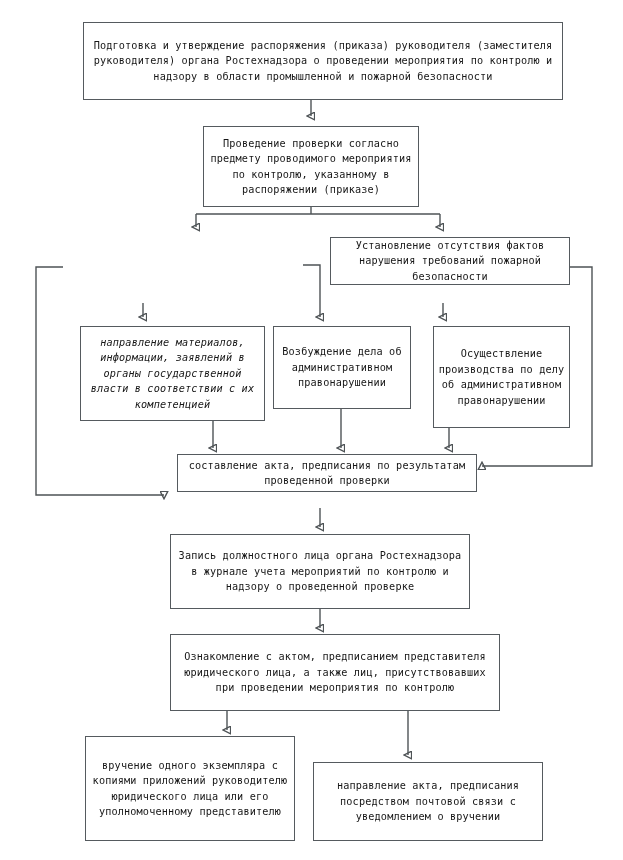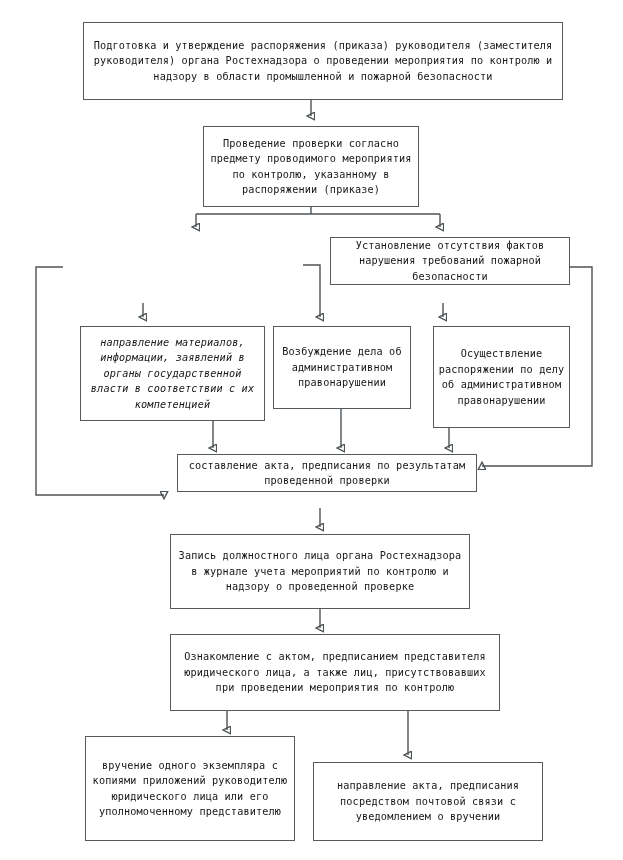--- a/index.html
+++ b/index.html
@@ -96,21 +96,21 @@
 
   <div class="node" style="left:203px; top:126px; width:216px; height:81px;">Проведение проверки согласно предмету проводимого мероприятия по контролю, указанному в распоряжении (приказе)</div>
 
 
   <div class="node" style="left:330px; top:237px; width:240px; height:48px;">Установление отсутствия фактов нарушения требований пожарной безопасности</div>
 
   <div class="node" style="left:80px; top:326px; width:185px; height:95px;font-style:italic;">направление материалов, информации, заявлений в органы государственной власти в соответствии с их компетенцией</div>
 
   <div class="node" style="left:273px; top:326px; width:138px; height:83px;">Возбуждение дела об административном правонарушении</div>
 
-  <div class="node" style="left:433px; top:326px; width:137px; height:102px;">Осуществление распоряжении по делу об административном правонарушении</div>
+  <div class="node" style="left:433px; top:326px; width:137px; height:102px;">Осуществление производства по делу об административном правонарушении</div>
 
   <div class="node" style="left:177px; top:454px; width:300px; height:38px;">составление акта, предписания по результатам проведенной проверки</div>
 
   <div class="node" style="left:170px; top:534px; width:300px; height:75px;">Запись должностного лица органа Ростехнадзора в журнале учета мероприятий по контролю и надзору о проведенной проверке</div>
 
   <div class="node" style="left:170px; top:634px; width:330px; height:77px;">Ознакомление с актом, предписанием представителя юридического лица, а также лиц, присутствовавших при проведении мероприятия по контролю</div>
 
   <div class="node" style="left:85px; top:736px; width:210px; height:105px;">вручение одного экземпляра с копиями приложений руководителю юридического лица или его уполномоченному представителю</div>
 
   <div class="node" style="left:313px; top:762px; width:230px; height:79px;">направление акта, предписания посредством почтовой связи с уведомлением о вручении</div>

